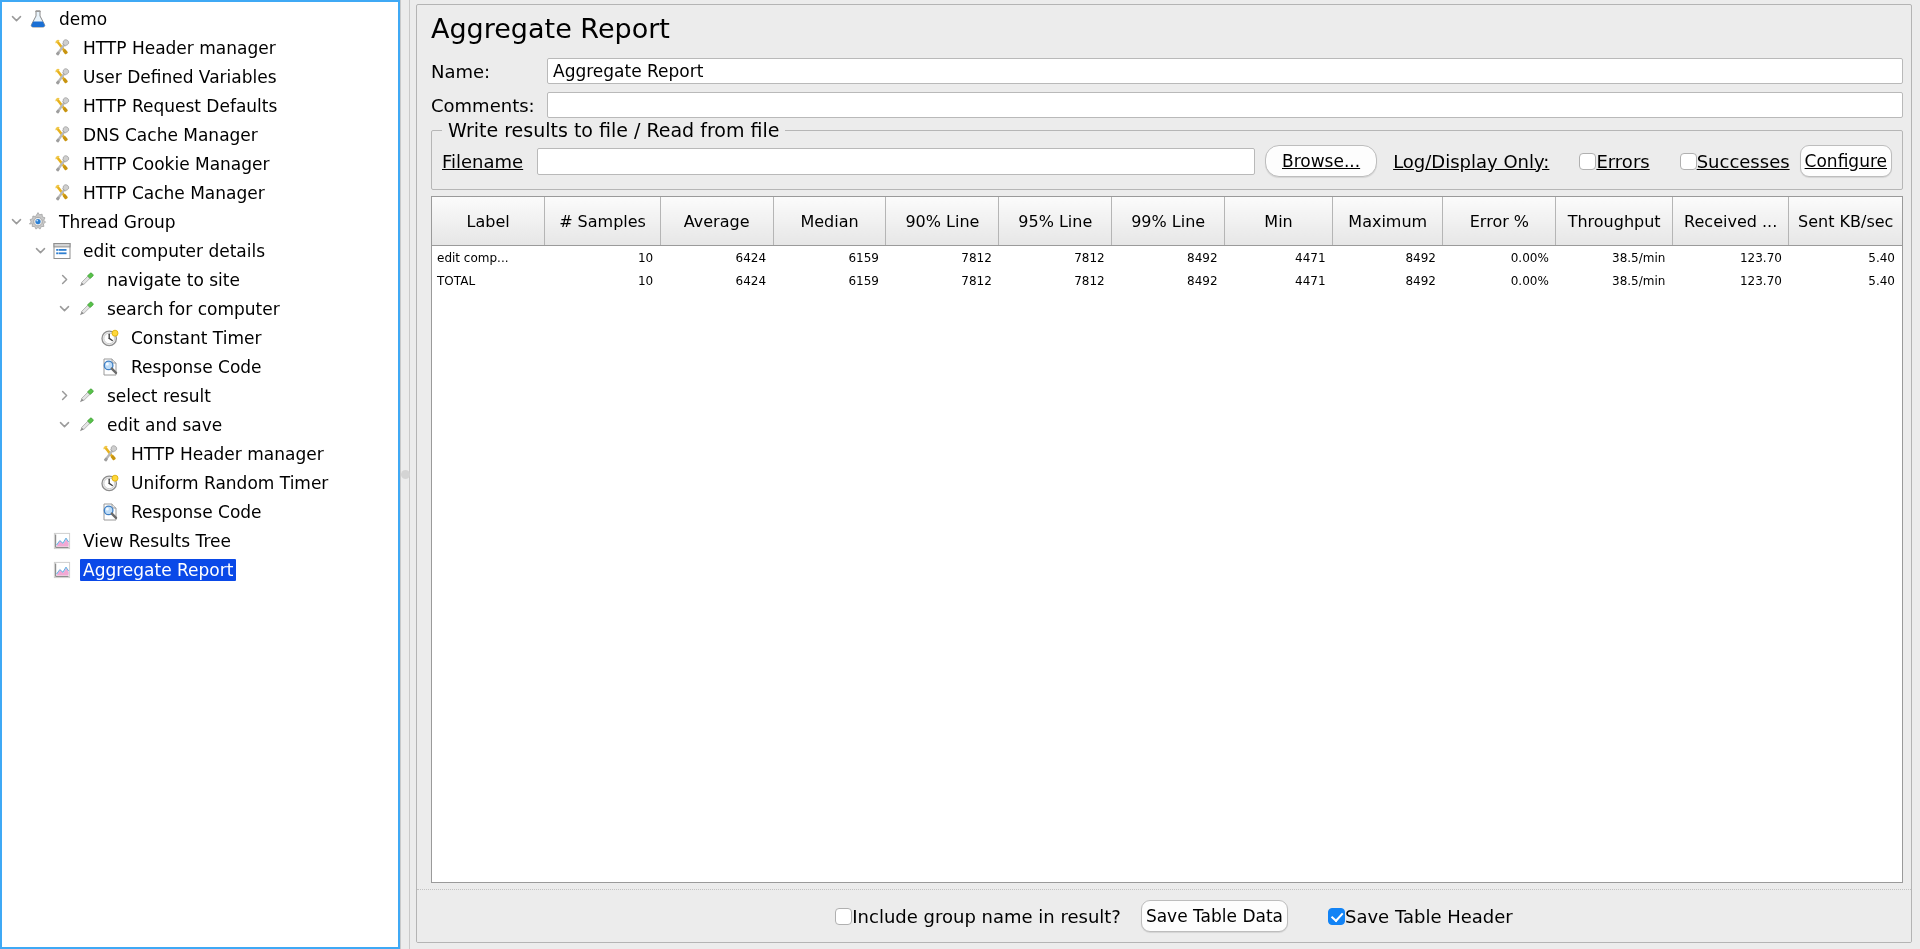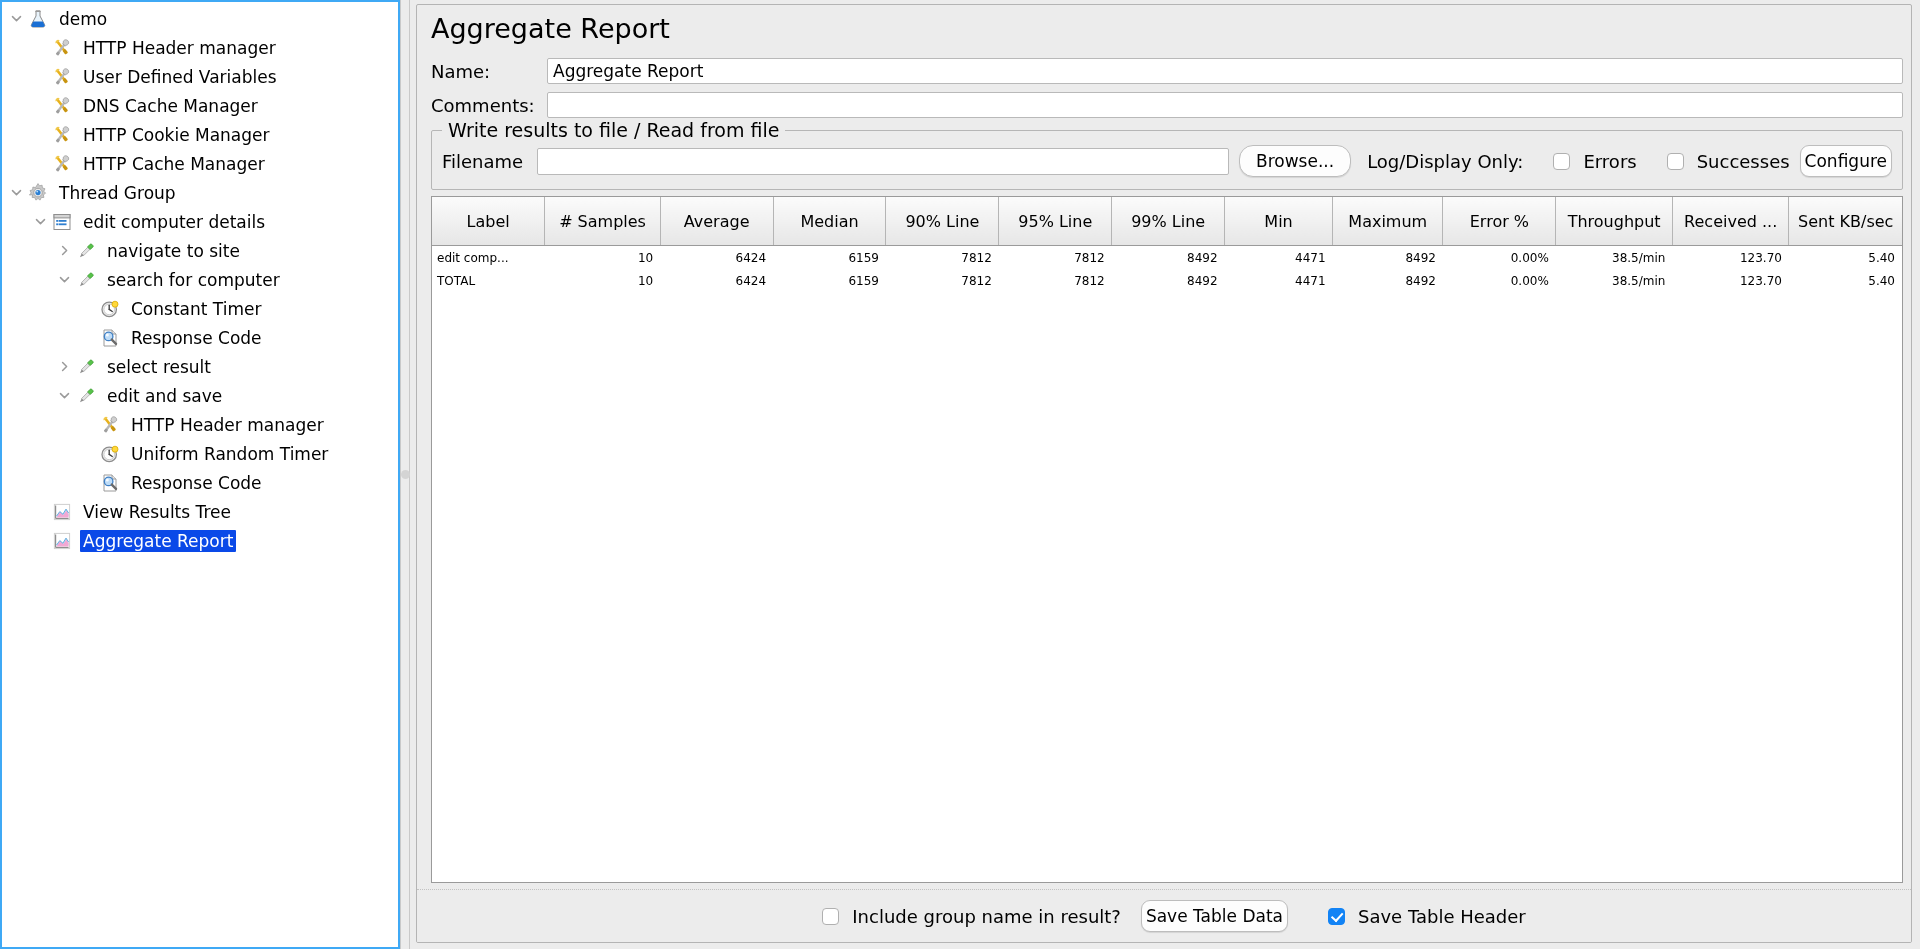--- a/index.html
+++ b/index.html
@@ -105,20 +105,21 @@
     padding:0 5px;color:#000;outline:none;
   }
 
   
   .groupbox{
     margin:8px 8px 0 14px;
     border:1px solid #b6b6b6;
     border-radius:2px;
     position:relative;
     padding:6px 10px 12px 10px;
+    text-decoration:underline;
   }
   .groupbox-title{
     position:absolute;top:-12px;left:10px;
     background:#ececec;padding:0 6px;
     font-size:19px;color:#000;
   }
   .file-row{
     display:flex;align-items:center;gap:10px;
     margin-top:8px;
   }
@@ -133,21 +134,21 @@
     background:#fdfdfd;
     border:1px solid #bdbdbd;
     border-radius:14px;
     padding:5px 16px;
     color:#000;cursor:pointer;
     box-shadow:0 1px 1px rgba(0,0,0,.10);
     white-space:nowrap;
   }
   .btn.sq{border-radius:9px;padding:5px 4px;}
   .logdisp{font-size:18px;white-space:nowrap;margin-left:6px;}
-  .cbwrap{display:flex;align-items:center;gap:13px;white-space:nowrap;padding-left:20px;}
+  .cbwrap{display:flex;align-items:center;gap:0;white-space:nowrap;padding-left:20px;}
   .cbox{
     width:17px;height:17px;flex:0 0 17px;box-sizing:border-box;
     background:#fff;border:1px solid #b0b0b0;border-radius:4px;
     display:flex;align-items:center;justify-content:center;
   }
   .cbox.checked{background:#1283f5;border-color:#1283f5;}
   .cbox.checked::after{
     content:"";width:5px;height:9px;
     border:solid #fff;border-width:0 2px 2px 0;
     transform:rotate(42deg) translate(0px,-1px);
@@ -246,20 +247,38 @@
                 <path d="M11.3 1.6c1.4 0 2.4 1 2.4 2.2H8.9c0-1.2 1-2.2 2.4-2.2z" fill="#f0c84a"></path>
               </g>
               <g transform="rotate(36 11 11)">
                 <rect x="9.7" y="5" width="2.4" height="12" fill="#b8b8b8"></rect>
                 <path d="M10.9 1.6c1.6 0 2.8 1.2 2.8 2.6 0 .8-.4 1.5-1 2v1.1H9.1V6.2c-.6-.5-1-1.2-1-2 0-1.4 1.2-2.6 2.8-2.6z" fill="#cfcfcf" stroke="#9a9a9a" stroke-width=".7"></path>
                 <rect x="9.4" y="16.2" width="3" height="3.4" rx=".8" fill="#9e9e9e"></rect>
               </g>
             </svg>
           </span>
           <span class="tlabel">User Defined Variables</span>
+        </div>
+        <div class="tree-row ind1">
+          <span class="twisty"></span>
+          <span class="tnode-icon">
+            <svg width="22" height="22" viewBox="0 0 22 22">
+              <g transform="rotate(-38 11 11)">
+                <rect x="10" y="3" width="2.6" height="11" fill="#e8b21e"></rect>
+                <rect x="9.6" y="13.4" width="3.4" height="5" rx="1" fill="#c8940f"></rect>
+                <path d="M11.3 1.6c1.4 0 2.4 1 2.4 2.2H8.9c0-1.2 1-2.2 2.4-2.2z" fill="#f0c84a"></path>
+              </g>
+              <g transform="rotate(36 11 11)">
+                <rect x="9.7" y="5" width="2.4" height="12" fill="#b8b8b8"></rect>
+                <path d="M10.9 1.6c1.6 0 2.8 1.2 2.8 2.6 0 .8-.4 1.5-1 2v1.1H9.1V6.2c-.6-.5-1-1.2-1-2 0-1.4 1.2-2.6 2.8-2.6z" fill="#cfcfcf" stroke="#9a9a9a" stroke-width=".7"></path>
+                <rect x="9.4" y="16.2" width="3" height="3.4" rx=".8" fill="#9e9e9e"></rect>
+              </g>
+            </svg>
+          </span>
+          <span class="tlabel">HTTP Request Defaults</span>
         </div>
         <div class="tree-row ind1">
           <span class="twisty"></span>
           <span class="tnode-icon">
             <svg width="22" height="22" viewBox="0 0 22 22">
               <g transform="rotate(-38 11 11)">
                 <rect x="10" y="3" width="2.6" height="11" fill="#e8b21e"></rect>
                 <rect x="9.6" y="13.4" width="3.4" height="5" rx="1" fill="#c8940f"></rect>
                 <path d="M11.3 1.6c1.4 0 2.4 1 2.4 2.2H8.9c0-1.2 1-2.2 2.4-2.2z" fill="#f0c84a"></path>
               </g>

